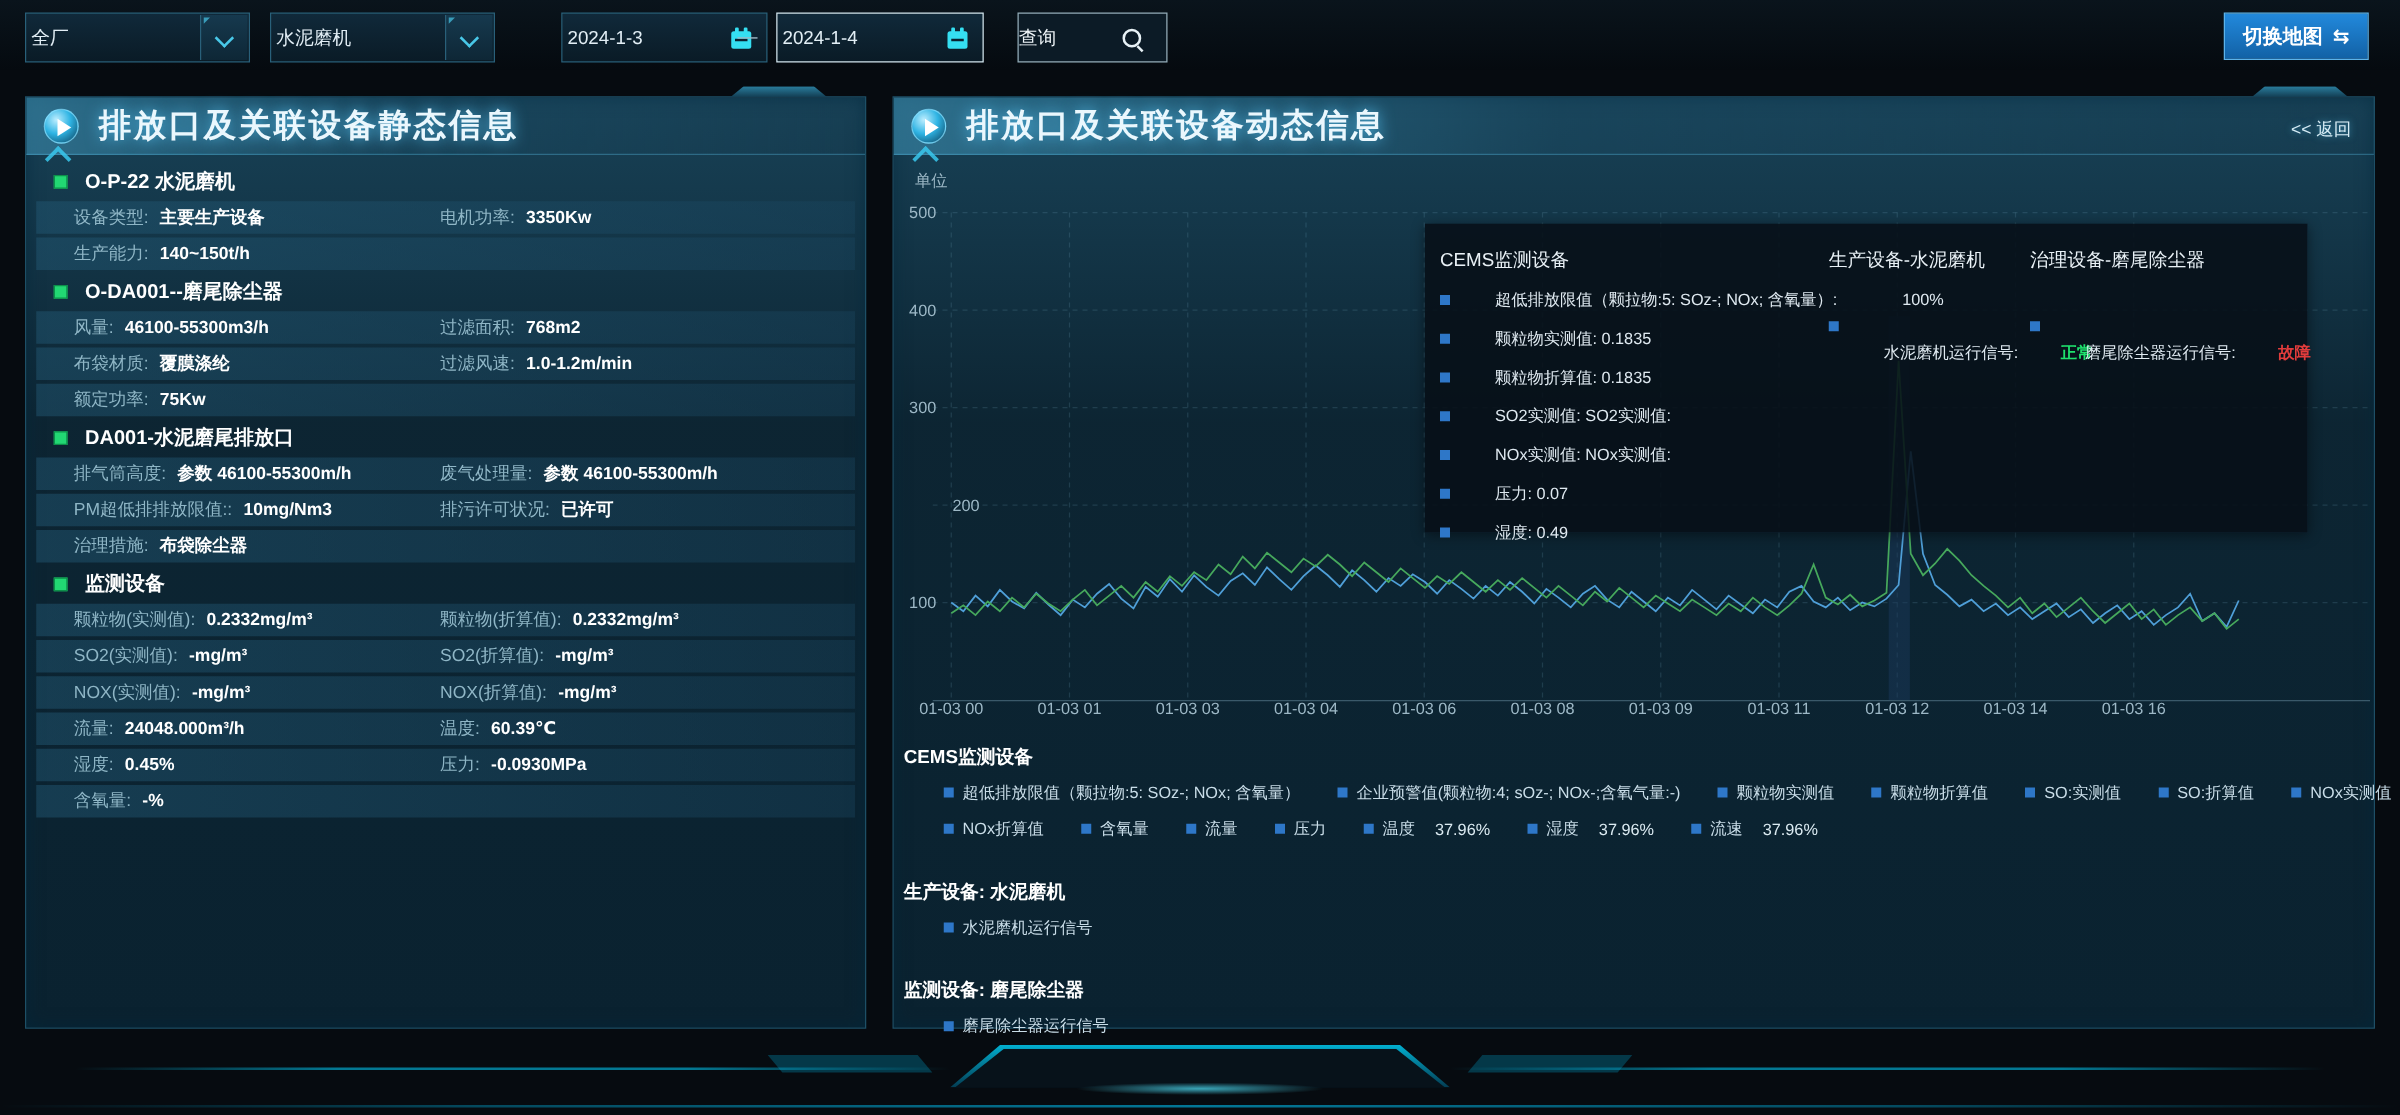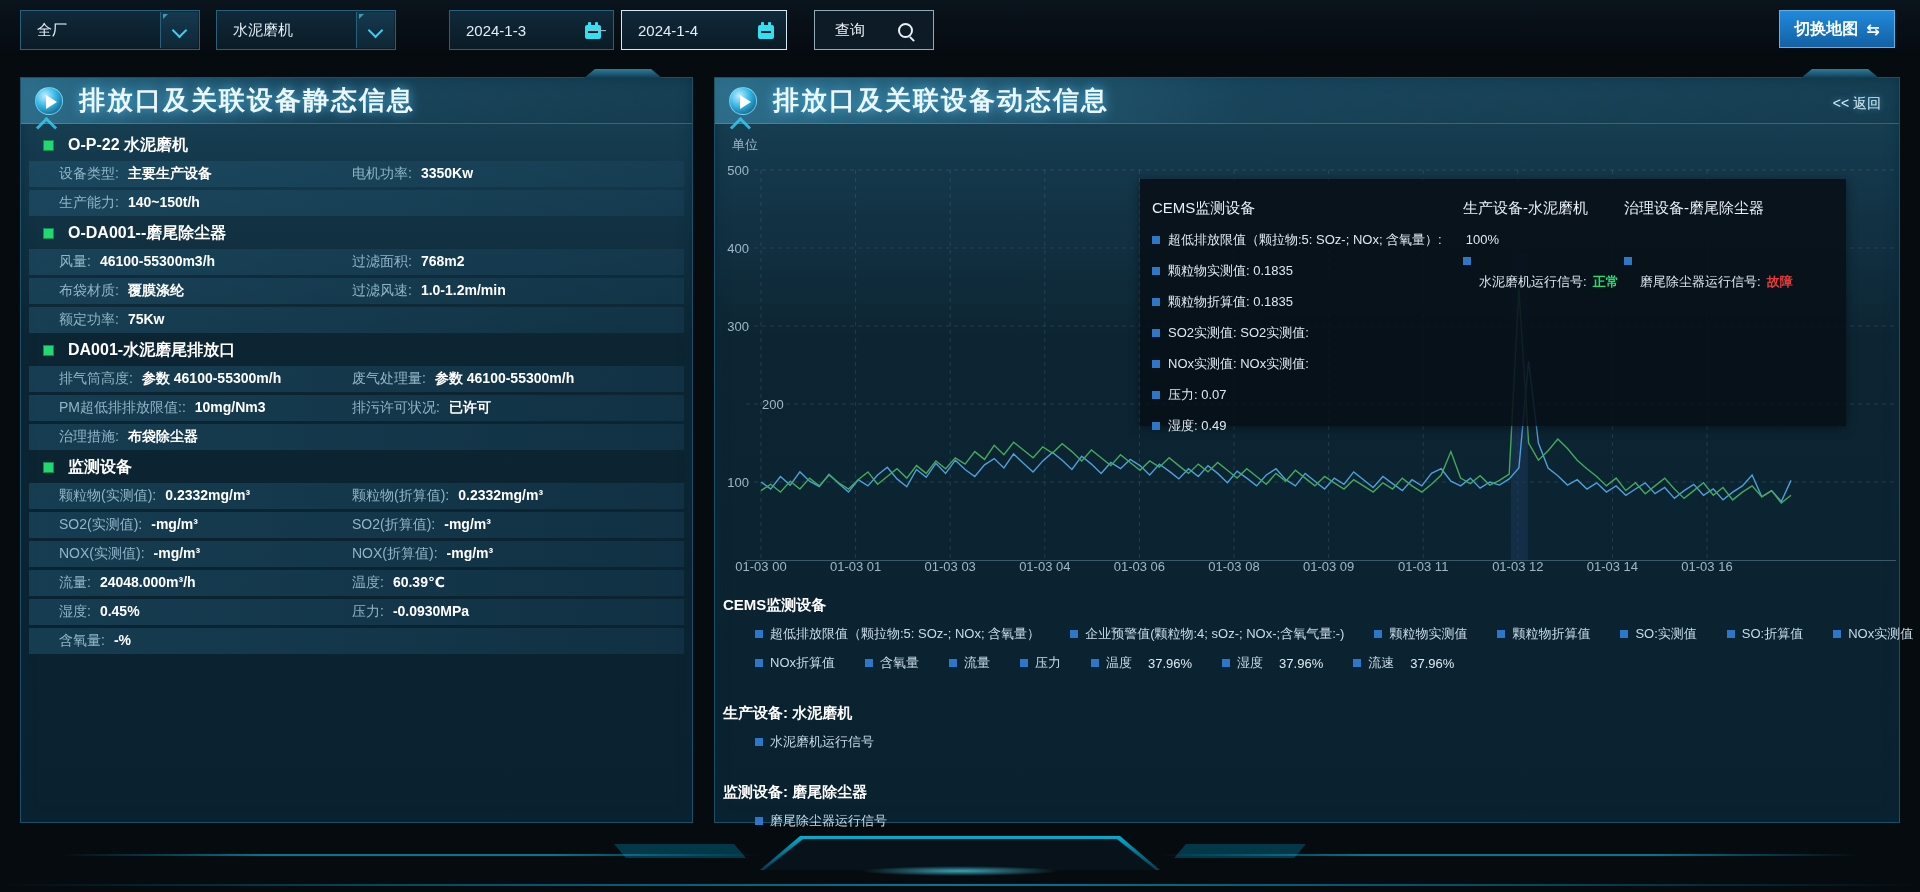--- a/index.html
+++ b/index.html
@@ -16,21 +16,21 @@
     position:absolute; left:0; top:0; width:1920px; height:56px;
     background:linear-gradient(180deg,#0a141c 0%,#050a0f 100%);
   }
   .tb-box {
     position:absolute; top:10px; height:40px;
     background:linear-gradient(180deg,#10293a 0%,#0a1b26 100%);
     border:1px solid #29607a;
     display:flex; align-items:center;
     font-size:15px; color:#e2eef5;
   }
-  .tb-box .txt { padding-left:16px; }
+  .tb-box .txt { padding-left:4px; }
   .select-box .chev-btn {
     position:absolute; right:1px; top:1px; width:38px; height:36px;
     background:linear-gradient(180deg,#16394e 0%,#0e2736 100%);
     border-left:1px solid #29607a; cursor:pointer;
   }
   .select-box .chev-btn::before {
     content:""; position:absolute; left:13px; top:13px;
     width:9px; height:9px;
     border-right:2px solid #49c8e8; border-bottom:2px solid #49c8e8;
     transform:rotate(45deg);
@@ -46,21 +46,21 @@
     position:absolute; left:585px; top:10px; width:26px; height:40px;
     display:flex; align-items:center; justify-content:center;
     color:#9fb9c6; font-size:16px;
   }
   .query-btn {
     position:absolute; left:814px; top:10px; width:120px; height:40px;
     background:#0c1b26; border:1px solid #93abb6;
     display:flex; align-items:center; cursor:pointer;
     font-size:15px; color:#f0f6f9;
   }
-  .query-btn .txt { padding-left:20px; }
+  .query-btn .txt { }
   .mag { position:absolute; right:18px; top:11px; width:18px; height:18px; }
   .mag::before {
     content:""; position:absolute; left:1px; top:1px; width:11px; height:11px;
     border:2px solid #e8f2f6; border-radius:50%;
   }
   .mag::after {
     content:""; position:absolute; right:0px; bottom:0px; width:6px; height:2px;
     background:#e8f2f6; transform:rotate(45deg);
   }
   .switch-map-btn {
@@ -144,21 +144,21 @@
   .chart-tooltip {
     position:absolute; left:425px; top:101px; width:706px; height:247px;
     background:rgba(7,15,23,.88);
     box-shadow:0 2px 10px rgba(0,0,0,.45);
   }
   .tt-col { position:absolute; top:0; }
   .tt-col-0 { left:12px; }
   .tt-col-1 { left:323px; }
   .tt-col-2 { left:484px; }
   .tt-header { margin-top:20px; font-size:15px; color:#e9f1f6; }
-  .tt-item { margin-top:13px; display:flex; align-items:baseline; font-size:13px; color:#dfe9f0; white-space:nowrap; }
+  .tt-item { margin-top:13px; display:flex; align-items:baseline; font-size:13px; color:#dfe9f0; white-space:nowrap;gap:28px; }
   .tt-marker { width:8px; height:8px; background:#2e77c8; margin-right:8px; flex-shrink:0; align-self:center; }
   .tt-value { margin-left:24px; }
   .tt-status { margin-left:6px; font-weight:bold;margin-top:42px; }
 
   
   .legend-wrap { position:absolute; left:8px; top:518px; width:1172px; }
   .lg-header { font-size:15px; font-weight:bold; color:#ffffff; height:18px; }
   .lg-row { display:flex; align-items:center; gap:30px; margin-top:11px; flex-wrap:nowrap;padding-left:32px; }
   .lg-item { display:flex; align-items:center; font-size:13px; color:#c9dde8; white-space:nowrap; cursor:pointer; }
   .lg-marker { width:8px; height:8px; background:#2e77c8; margin-right:7px; flex-shrink:0; }

